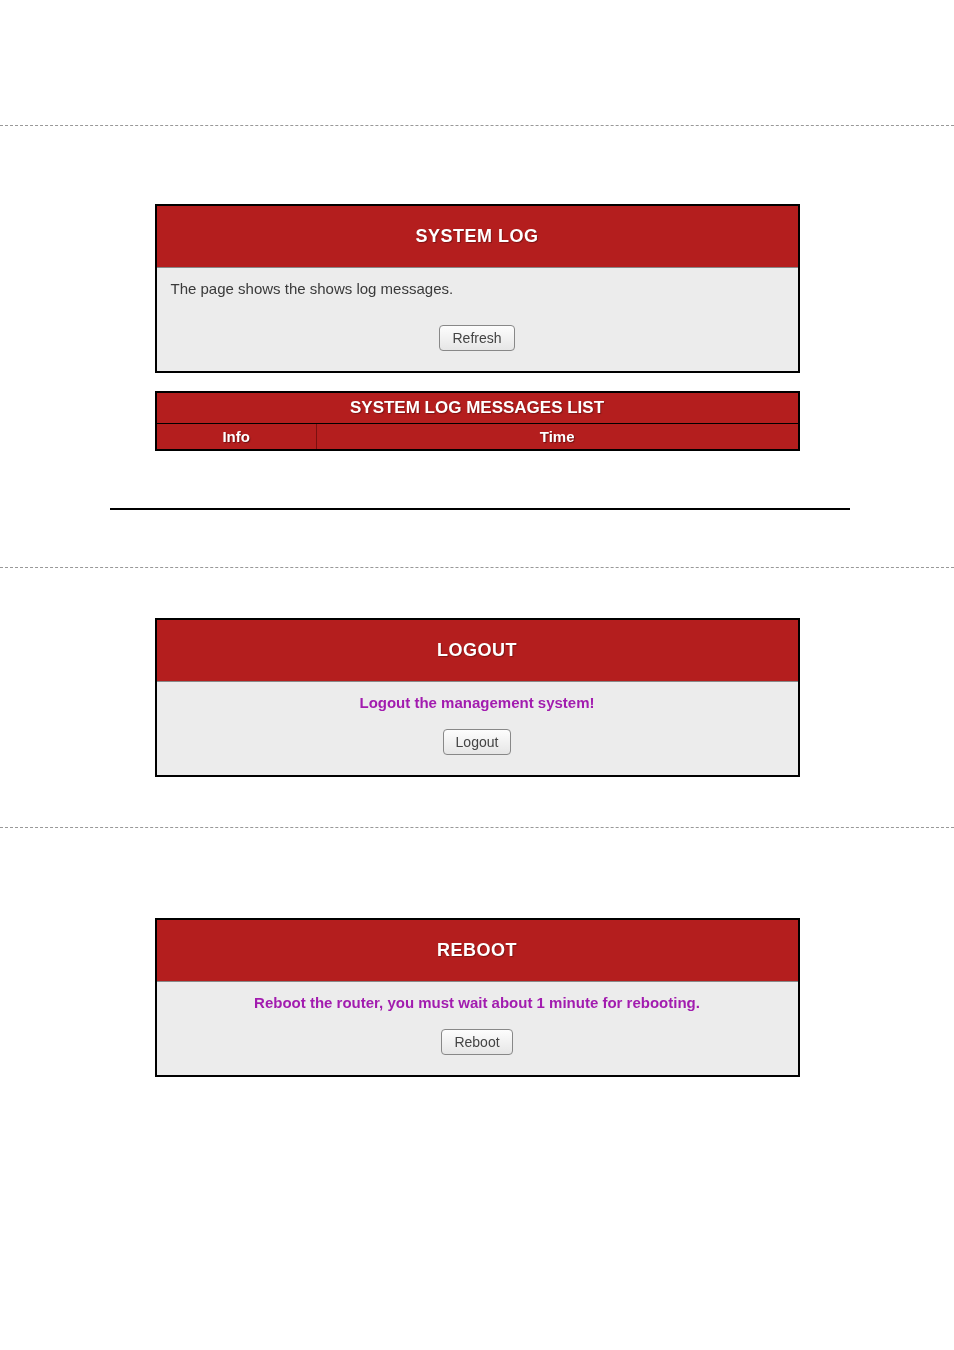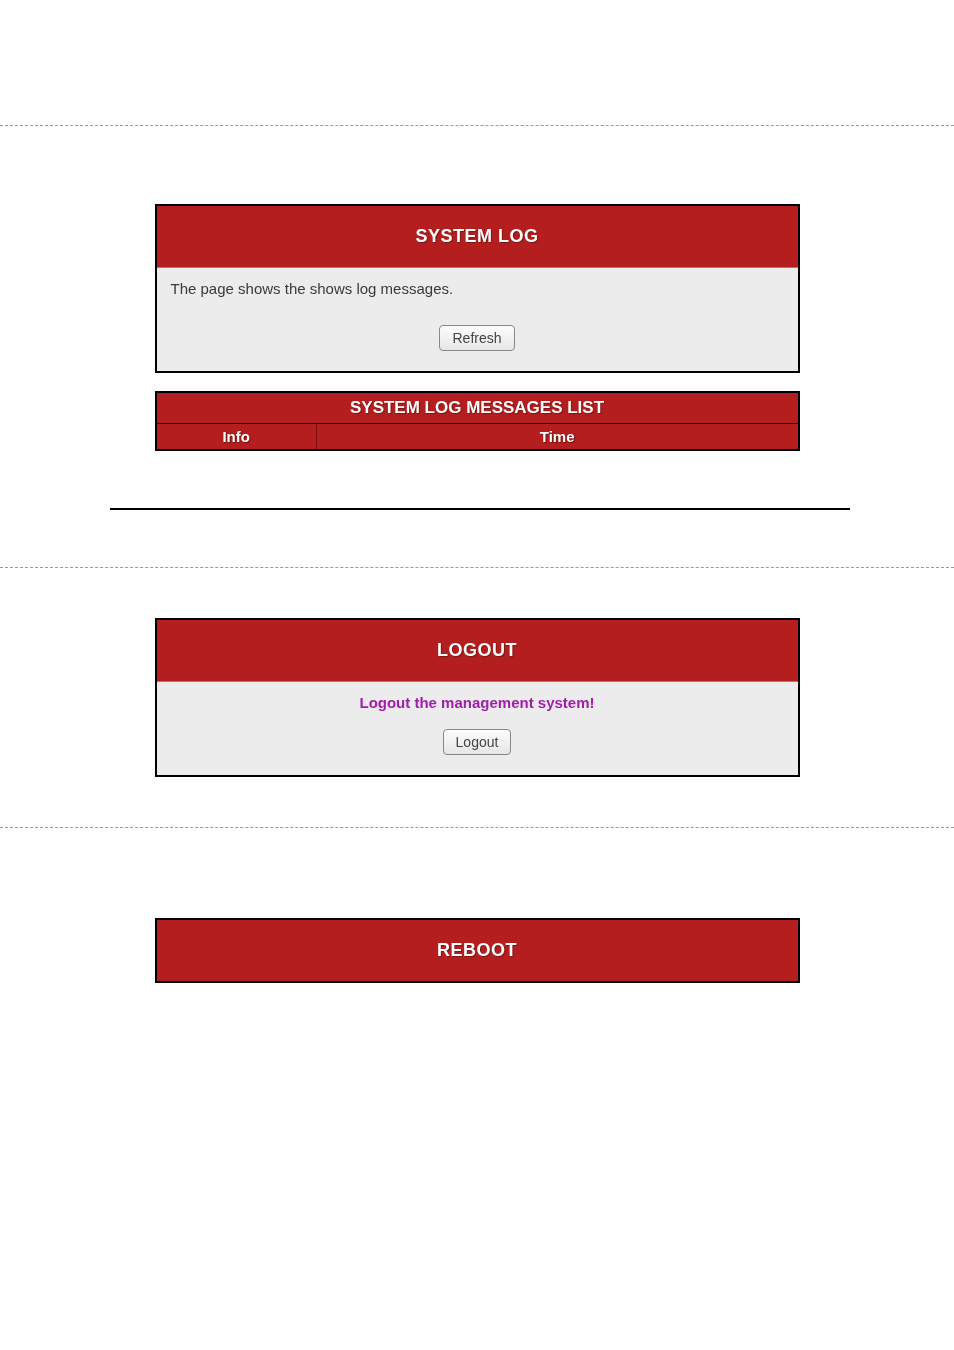--- a/index.html
+++ b/index.html
@@ -156,15 +156,19 @@
       <button class="btn">Logout</button>
     </div>
   </div>
 
   <div class="spacer-50"></div>
   <hr class="dashed-divider">
   <div class="spacer-90"></div>
 
   <div class="panel-container">
     <div class="panel-header">REBOOT</div>
+    <div class="panel-body panel-body-centered">
+      <div class="desc-bold">Reboot the router, you must wait about 1 minute for rebooting.</div>
+      <button class="btn">Reboot</button>
+    </div>
   </div>
 
 </div>
 
 </body></html>

